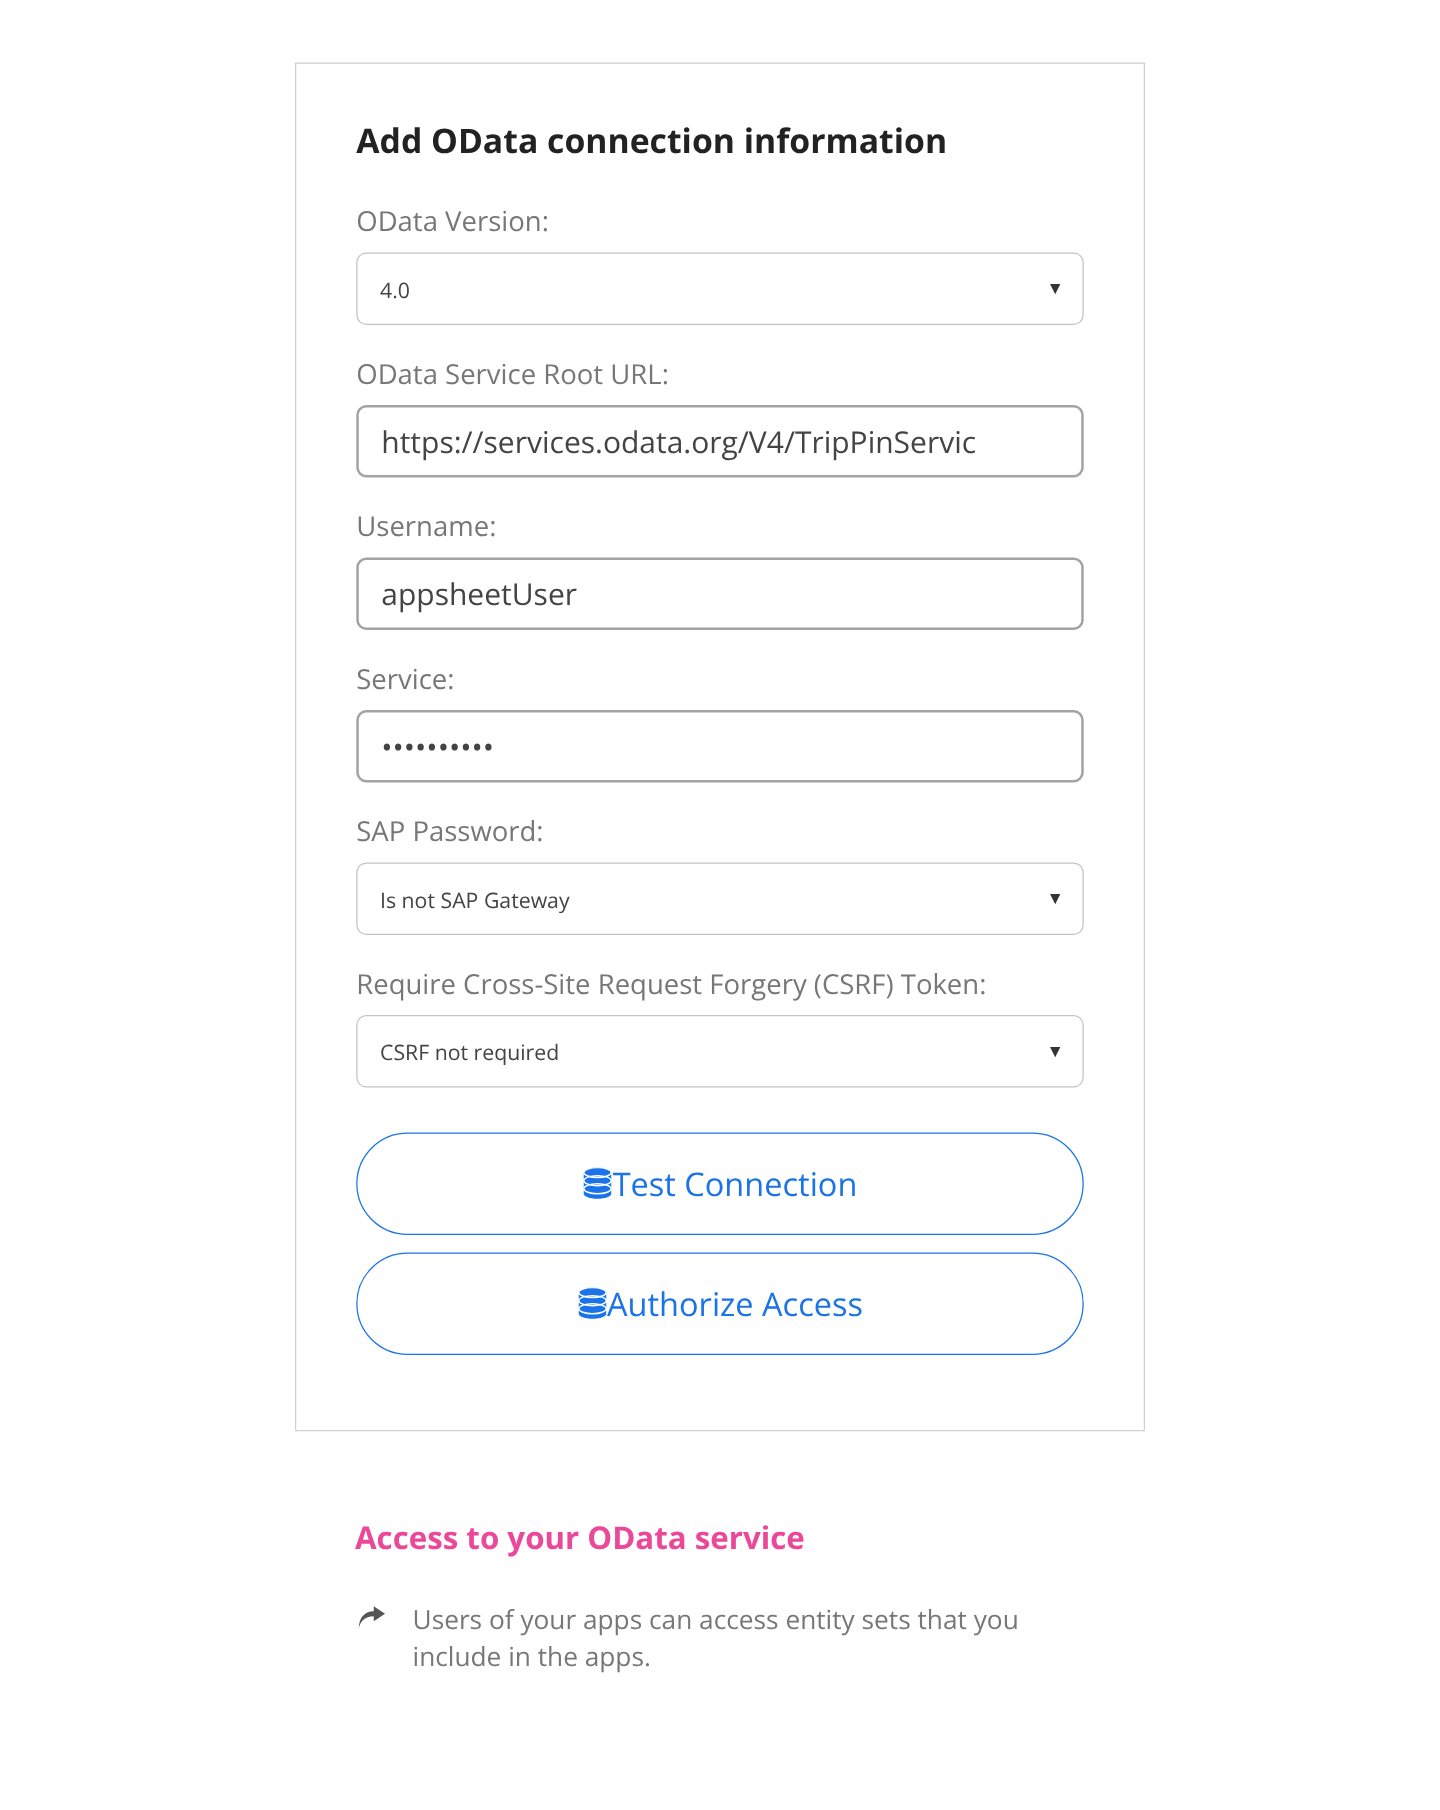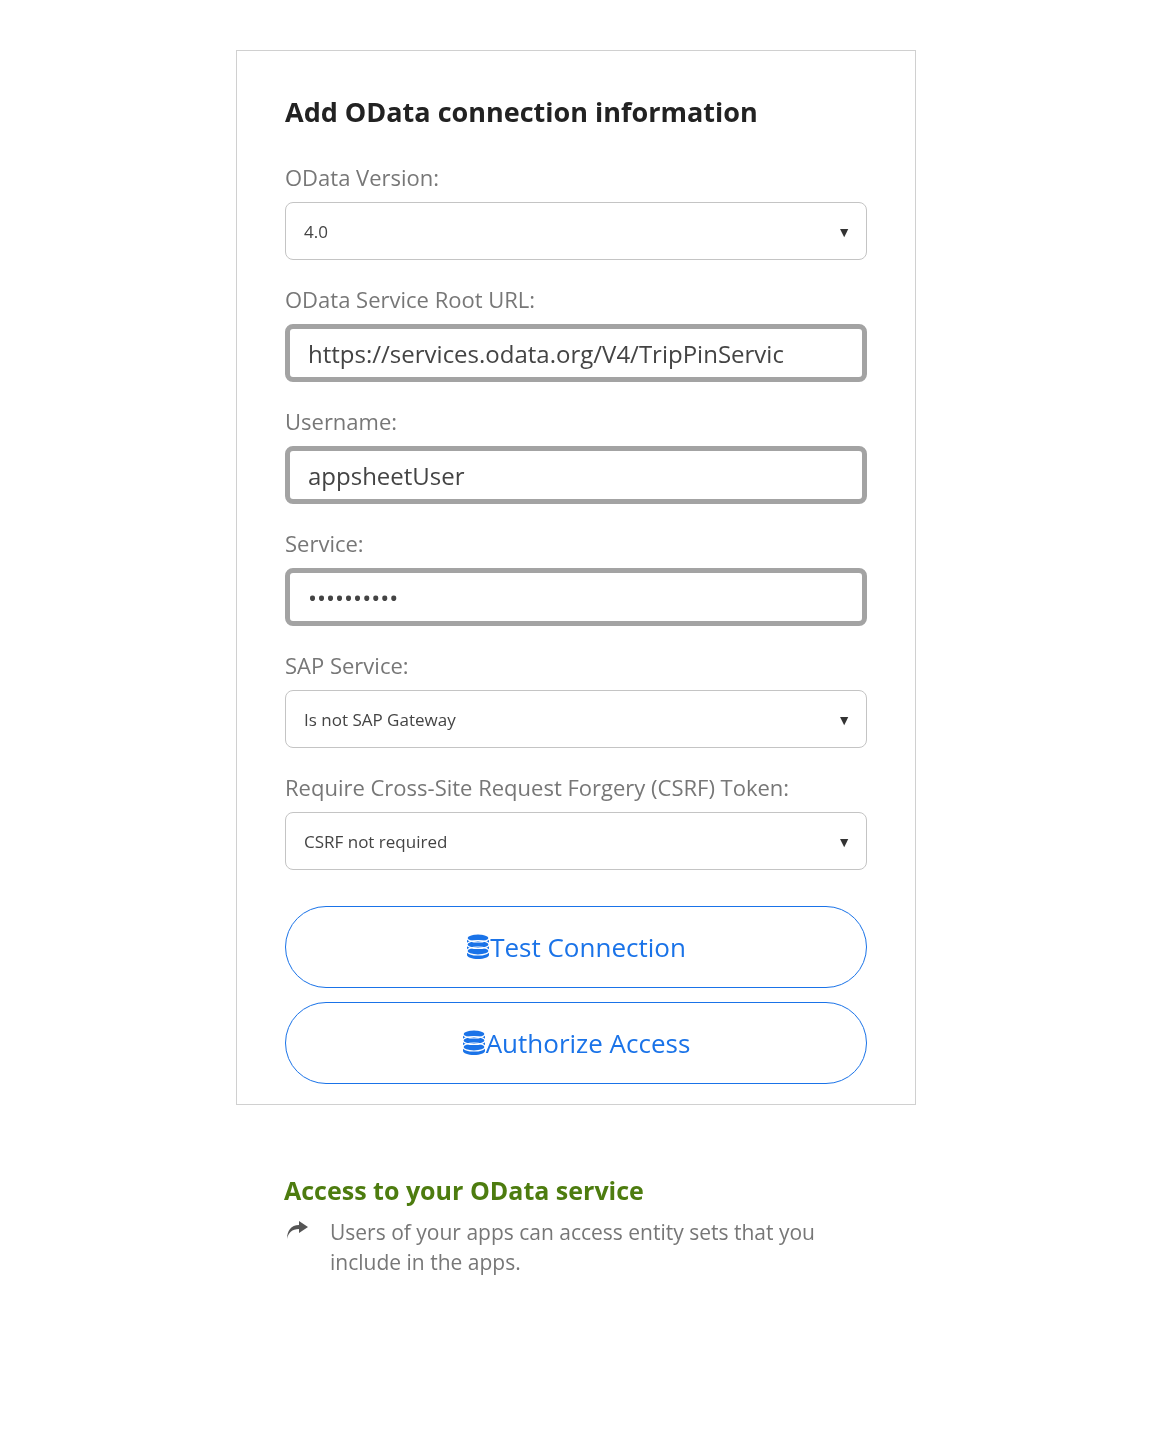--- a/index.html
+++ b/index.html
@@ -12,21 +12,21 @@
     background: #ffffff;
     width: 1152px;
     height: 1448px;
     padding: 50px 0 0 0;
   }
   .card {
     width: 680px;
     margin: 0 auto;
     border: 1px solid #d0d0d0;
     background: #ffffff;
-    padding: 42px 48px 20px 48px;
+    padding: 42px 48px 60px 48px;
   }
   .card-title {
     font-size: 27px;
     font-weight: 700;
     color: #222222;
     margin-bottom: 32px;
   }
   .field-group {
     margin-bottom: 24px;
   }
@@ -35,21 +35,21 @@
     color: #777777;
     margin-bottom: 10px;
     display: block;
   }
   .text-input {
     width: 100%;
     height: 58px;
     padding: 0 18px;
     font-size: 24px;
     color: #444444;
-    border: 5px solid #a3a3a3;
+    border: 2px solid #a3a3a3;
     border-radius: 8px;
     background: #ffffff;
     outline: none;
     font-family: inherit;
   }
   .select-wrapper {
     position: relative;
     width: 100%;
   }
   .select-input {
@@ -104,22 +104,22 @@
     margin-top: 36px;
   }
   .info-section {
     width: 680px;
     margin: 68px auto 0 auto;
     padding: 0 48px;
   }
   .info-title {
     font-size: 25px;
     font-weight: 700;
-    color: #4d7c0f;
-    margin-bottom: 10px;
+    color: #ec4899;
+    margin-bottom: 34px;
   }
   .info-row {
     display: flex;
     align-items: flex-start;
     gap: 20px;
   }
   .share-icon {
     flex-shrink: 0;
     margin-top: 2px;
   }
@@ -154,21 +154,21 @@
     <label class="field-label">Username:</label>
     <input type="text" class="text-input" value="appsheetUser" style="">
   </div>
 
   <div class="field-group">
     <label class="field-label">Service:</label>
     <input type="text" class="text-input" value="••••••••••" style="">
   </div>
 
   <div class="field-group">
-    <label class="field-label">SAP Service:</label>
+    <label class="field-label">SAP Password:</label>
     <div class="select-wrapper">
       <select class="select-input">
         <option>Is not SAP Gateway</option>
       </select>
       <span class="select-arrow">▼</span>
     </div>
   </div>
 
   <div class="field-group">
     <label class="field-label">Require Cross-Site Request Forgery (CSRF) Token:</label>

